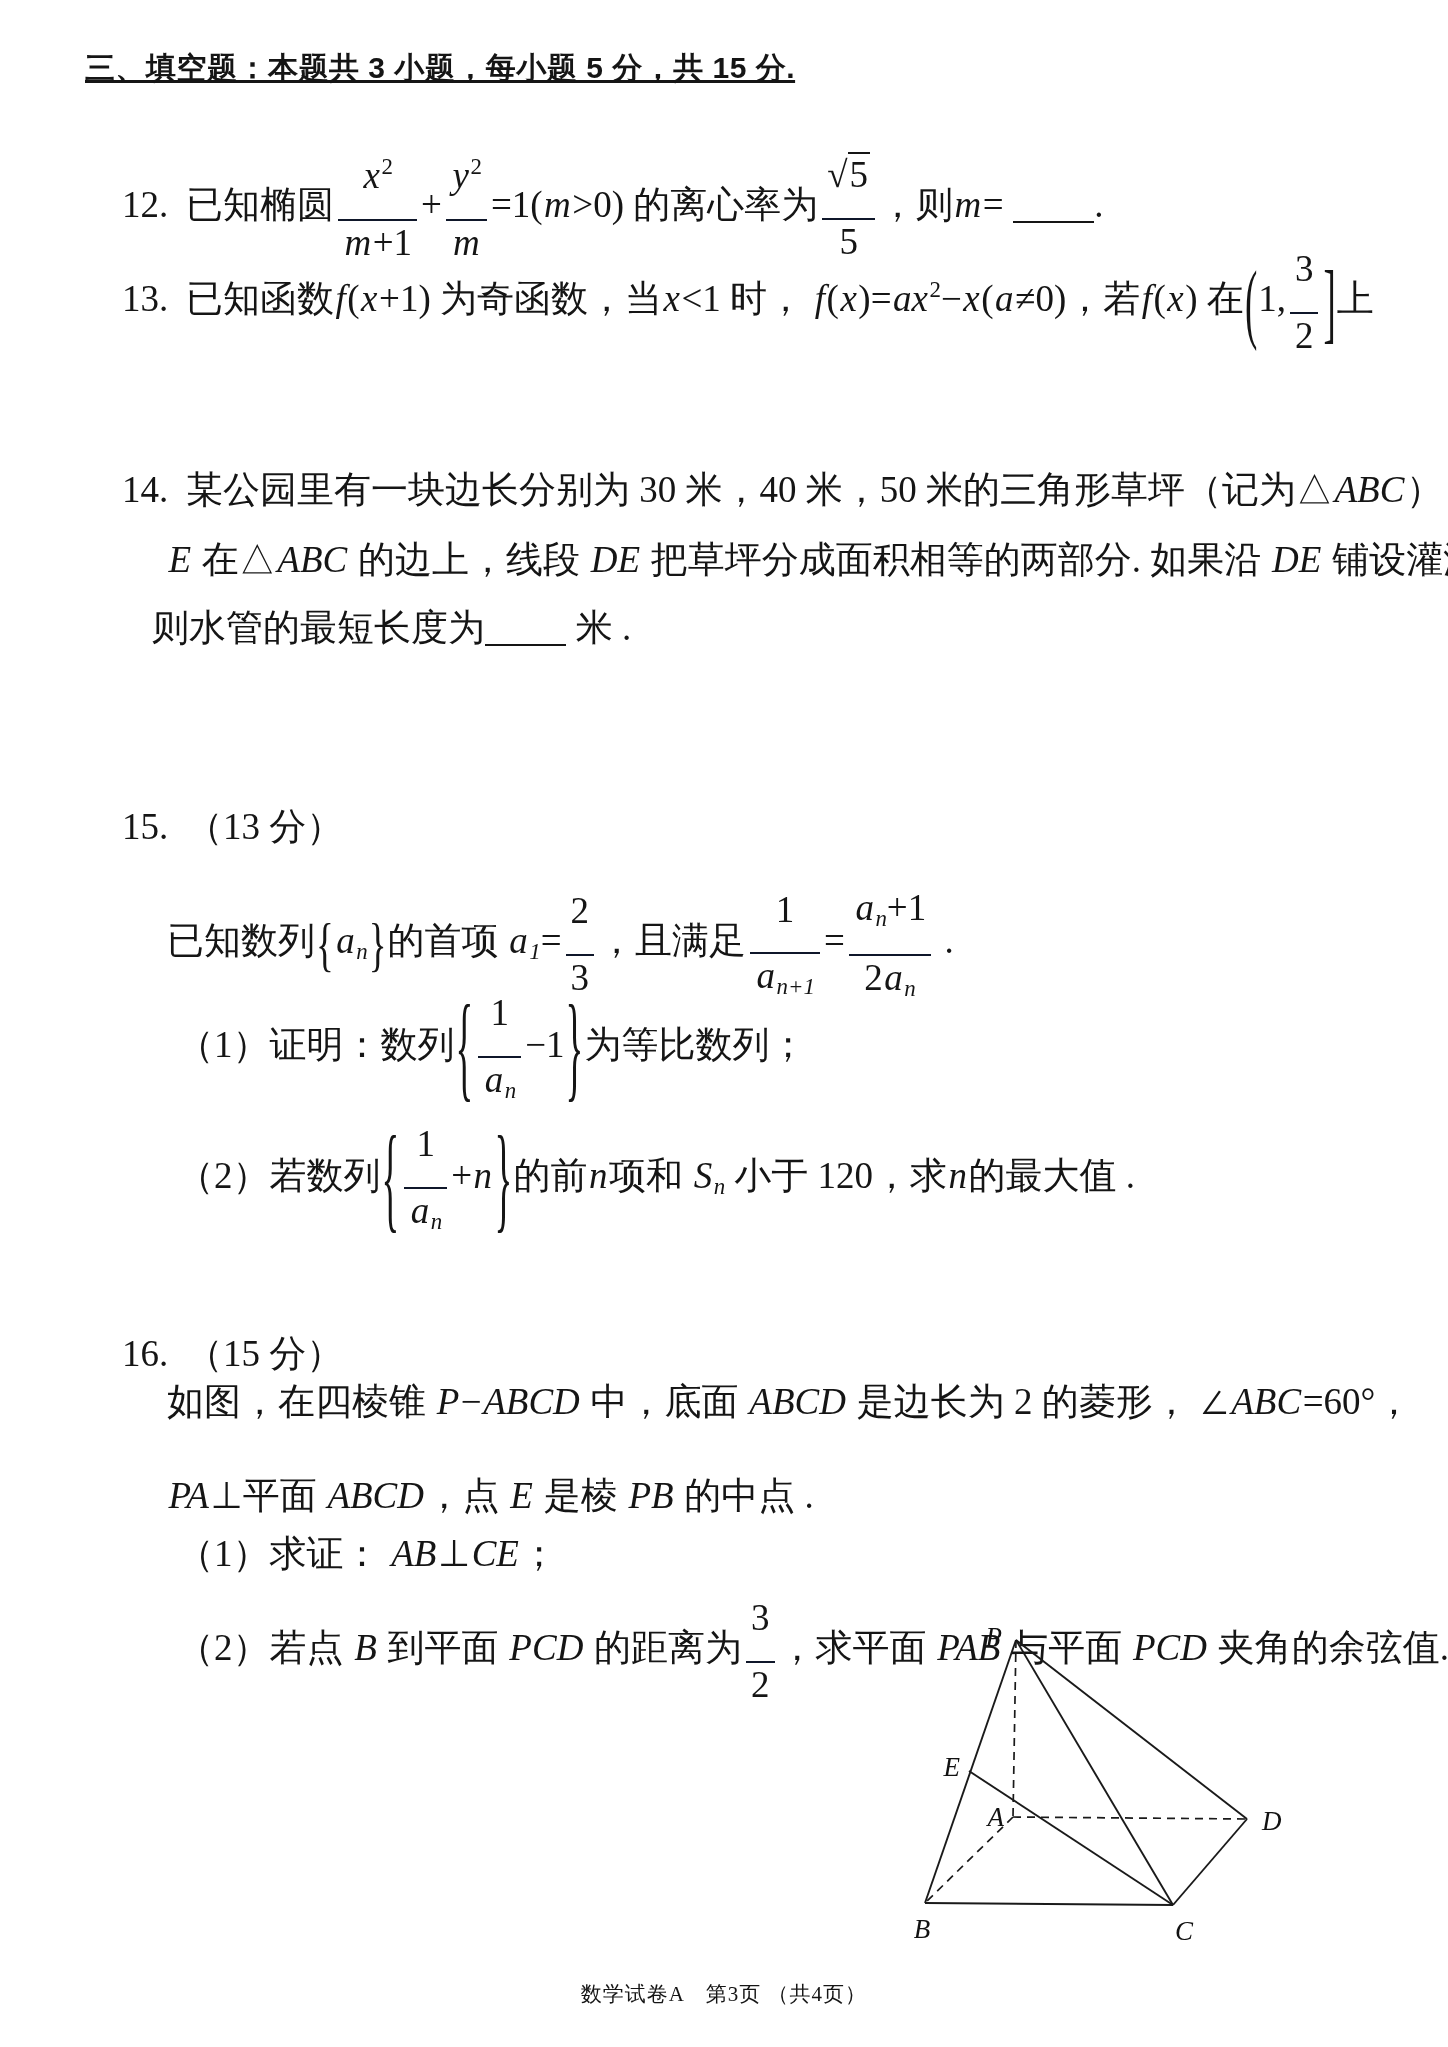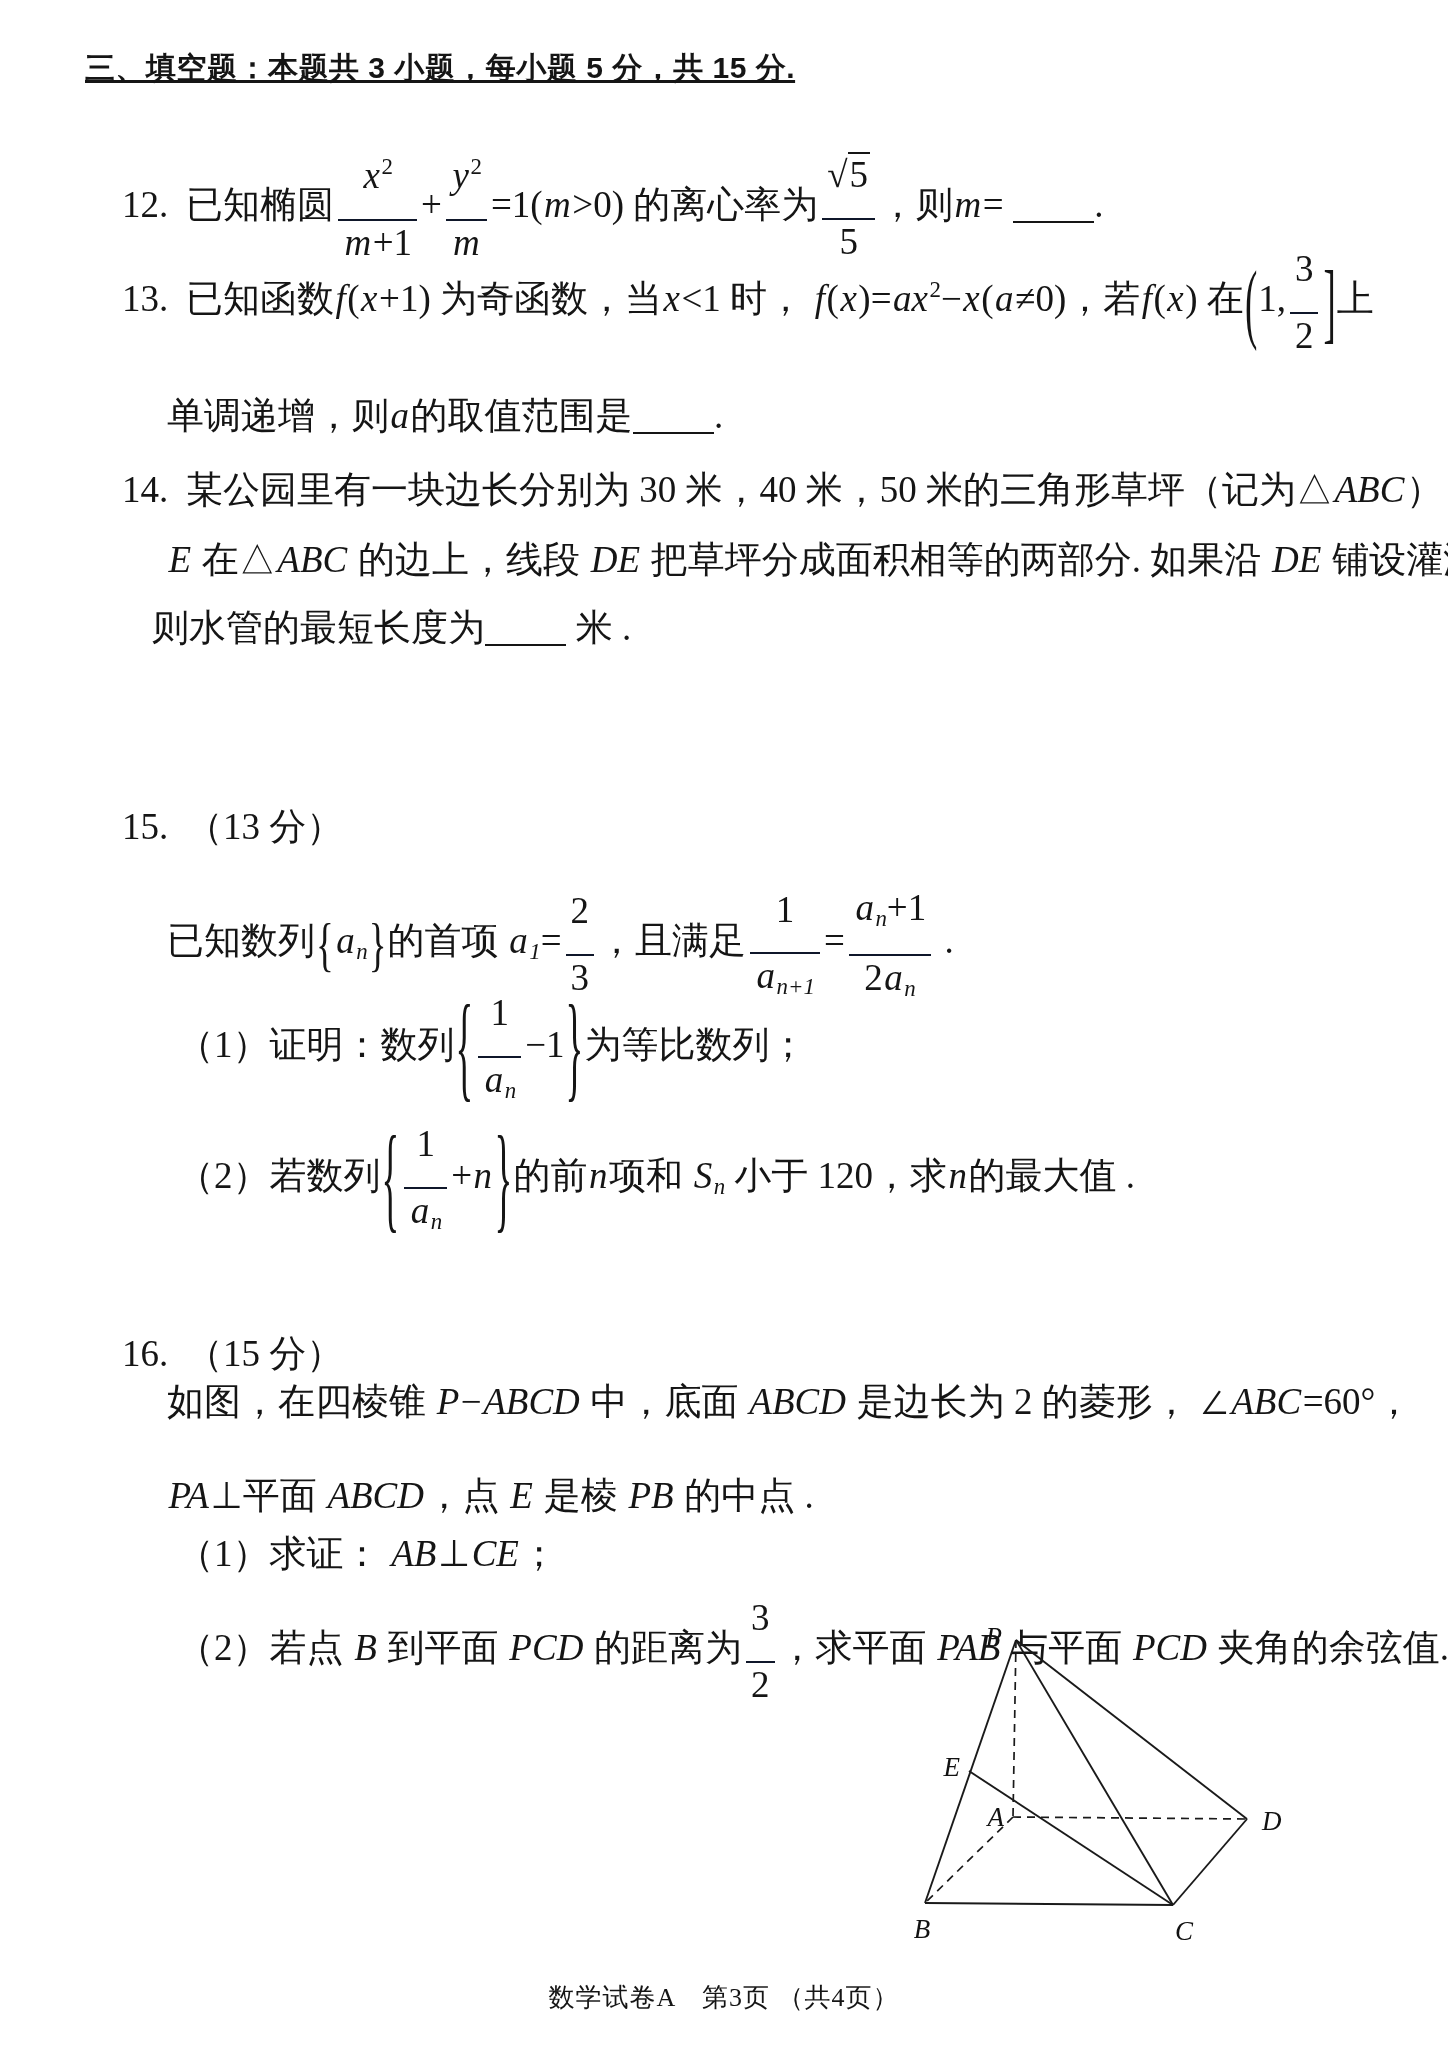--- a/index.html
+++ b/index.html
@@ -22,38 +22,35 @@
   .mfrac .den{display:block;border-top:2px solid #0f172a;padding:3px 5px 1px;line-height:1.05;margin-top:20px;}
   .mbig{display:inline-block;vertical-align:middle;padding:0 1px;font-weight:400;}
   .mblank{display:inline-block;border-bottom:2.5px solid #151515;height:1px;vertical-align:-6px;}
   .msqrt{white-space:nowrap;}
   .msqrt .rad{padding-right:0;}
   .msqrt .rdcd{border-top:2px solid #151515;padding:0 2px;}
   .fig{position:absolute;left:870px;top:1608px;}
   .fig line{stroke:#1a1a1a;stroke-width:1.9;}
   .fig .dash{stroke-dasharray:8 6;stroke-width:1.7;}
   .fig text{font-family:"Liberation Serif",serif;font-style:italic;font-size:27px;fill:#111;}
-  .footer{position:absolute;left:0;top:1980px;width:100%;text-align:center;font-size:26px;letter-spacing:1px;}
+  .footer{position:absolute;left:0;top:1980px;width:100%;text-align:center;font-size:21px;letter-spacing:1px;}
 </style>
 </head>
 <body>
 
 <div class="page">
 
   <div class="heading" style="left:85px;top:48px">三、填空题：本题共 3 小题，每小题 5 分，共 15 分.</div>
 
   <div class="qline" style="left:85px;top:106px">
     <span class="qnum">12.</span><span class="math"><span class="mt">已知椭圆</span><span class="mfrac"><span class="num"><span class="mi">x</span><span class="msup">2</span></span><span class="den"><span class="mi">m</span><span class="mt">+1</span></span></span><span class="mt">+</span><span class="mfrac"><span class="num"><span class="mi">y</span><span class="msup">2</span></span><span class="den"><span class="mi">m</span></span></span><span class="mt">=1(</span><span class="mi">m</span><span class="mt">&gt;0) 的离心率为</span><span class="mfrac"><span class="num"><span class="msqrt"><span class="rad">√</span><span class="rdcd">5</span></span></span><span class="den"><span class="mt">5</span></span></span><span class="mt">，则</span><span class="mi">m</span><span class="mt">= </span><span class="mblank" style="width: 2.2em;"></span><span class="mt">.</span></span>
   </div>
 
   <div class="qline" style="left:85px;top:201px">
     <span class="qnum">13.</span><span class="math"><span class="mt">已知函数</span><span class="mi">f</span><span class="mt">(</span><span class="mi">x</span><span class="mt">+1) 为奇函数，当</span><span class="mi">x</span><span class="mt">&lt;1 时， </span><span class="mi">f</span><span class="mt">(</span><span class="mi">x</span><span class="mt">)=</span><span class="mi">ax</span><span class="msup">2</span><span class="mt">−</span><span class="mi">x</span><span class="mt">(</span><span class="mi">a</span><span class="mt">≠0)，若</span><span class="mi">f</span><span class="mt">(</span><span class="mi">x</span><span class="mt">) 在</span><span class="mbig" style="transform: scaleY(2.4);">(</span><span class="mt">1,</span><span class="mfrac"><span class="num"><span class="mt">3</span></span><span class="den"><span class="mt">2</span></span></span><span class="mbig" style="transform: scaleY(2.4);">]</span><span class="mt">上</span></span>
-  </div>
-  <div class="qline" style="left:130px;top:344px">
-    <span class="math"><span class="mt">单调递增，则</span><span class="mi">a</span><span class="mt">的取值范围是</span><span class="mblank" style="width: 2.2em;"></span><span class="mt">.</span></span>
   </div>
 
   <div class="qline" style="left:85px;top:418px">
     <span class="qnum">14.</span><span class="math"><span class="mt">某公园里有一块边长分别为 30 米，40 米，50 米的三角形草坪（记为△</span><span class="mi">ABC</span><span class="mt">），点 </span><span class="mi">D</span><span class="mt">，</span></span>
   </div>
   <div class="qline" style="left:130px;top:488px">
     <span class="math"><span class="mi">E</span><span class="mt"> 在△</span><span class="mi">ABC</span><span class="mt"> 的边上，线段 </span><span class="mi">DE</span><span class="mt"> 把草坪分成面积相等的两部分. 如果沿 </span><span class="mi">DE</span><span class="mt"> 铺设灌溉水管，</span></span>
   </div>
   <div class="qline" style="left:115px;top:556px">
     <span class="math"><span class="mt">则水管的最短长度为</span><span class="mblank" style="width: 2.2em;"></span><span class="mt"> 米 .</span></span>

